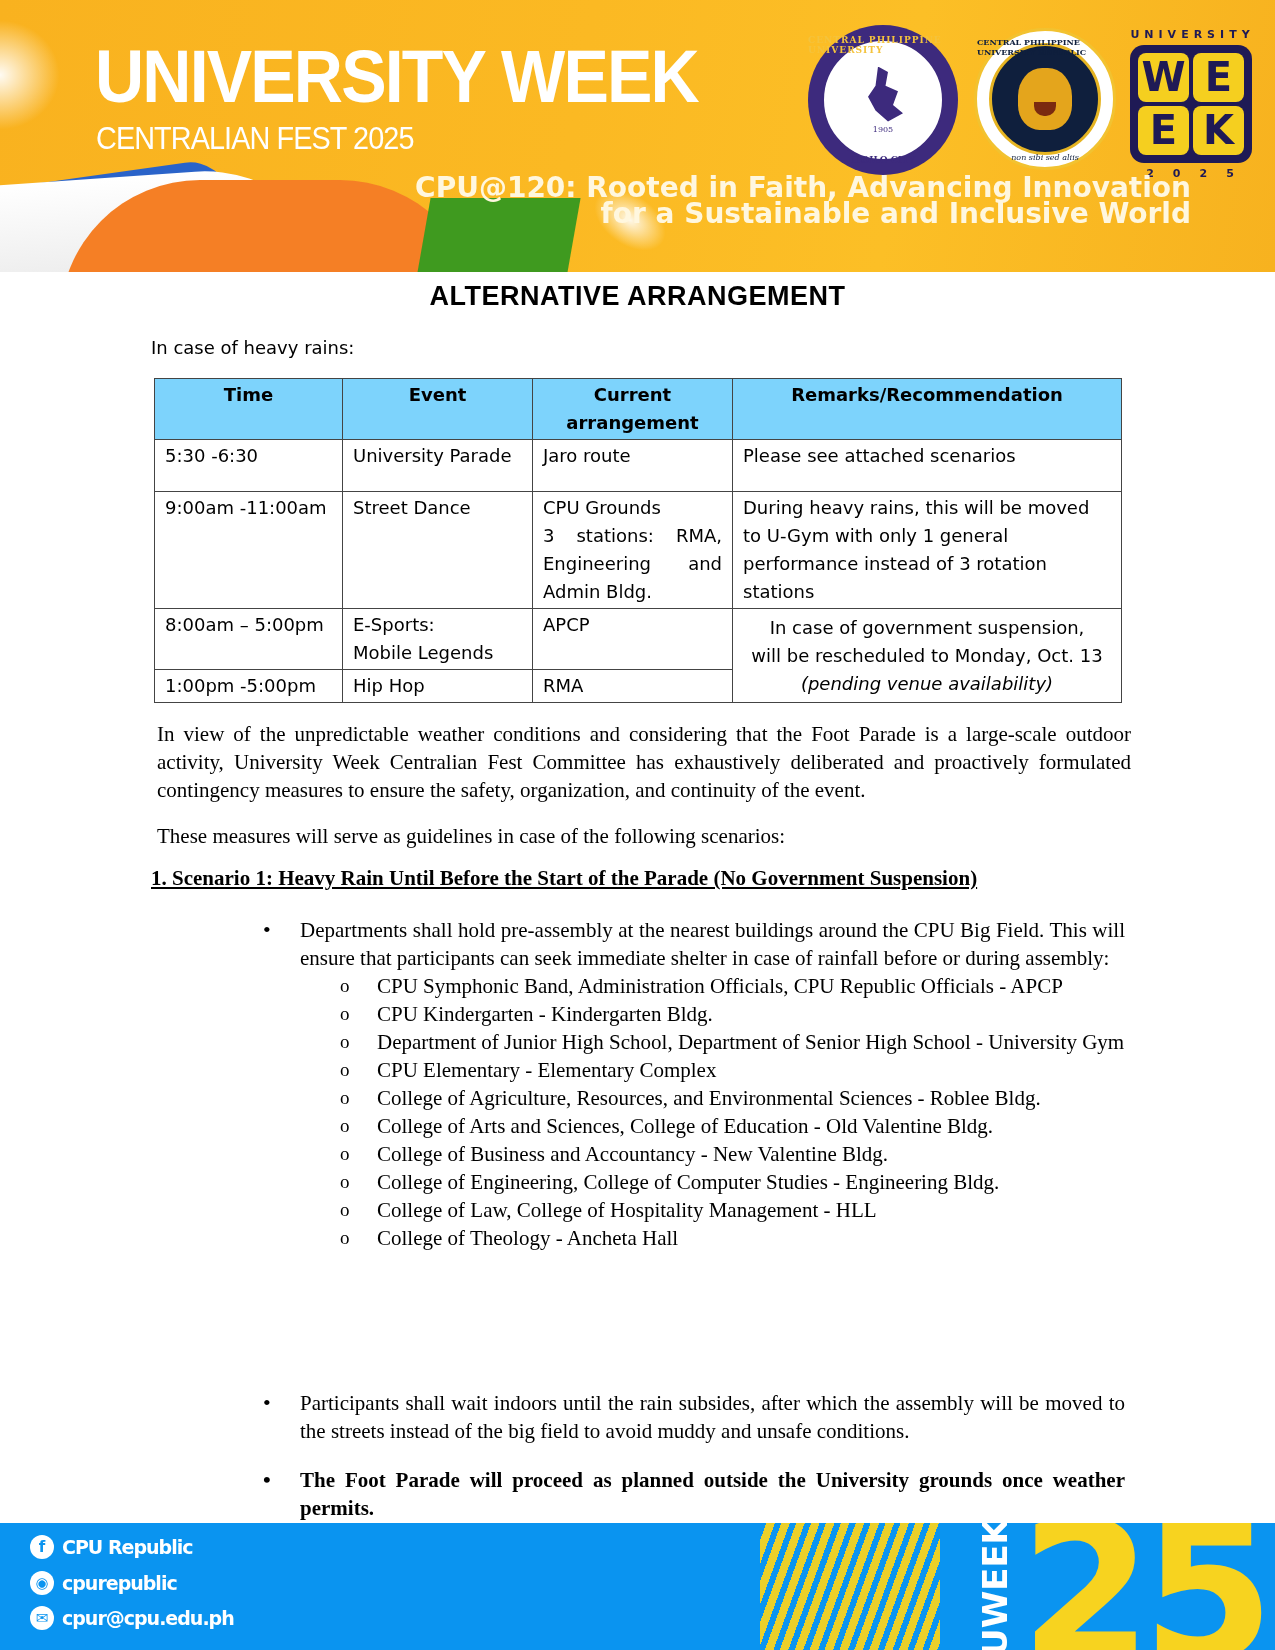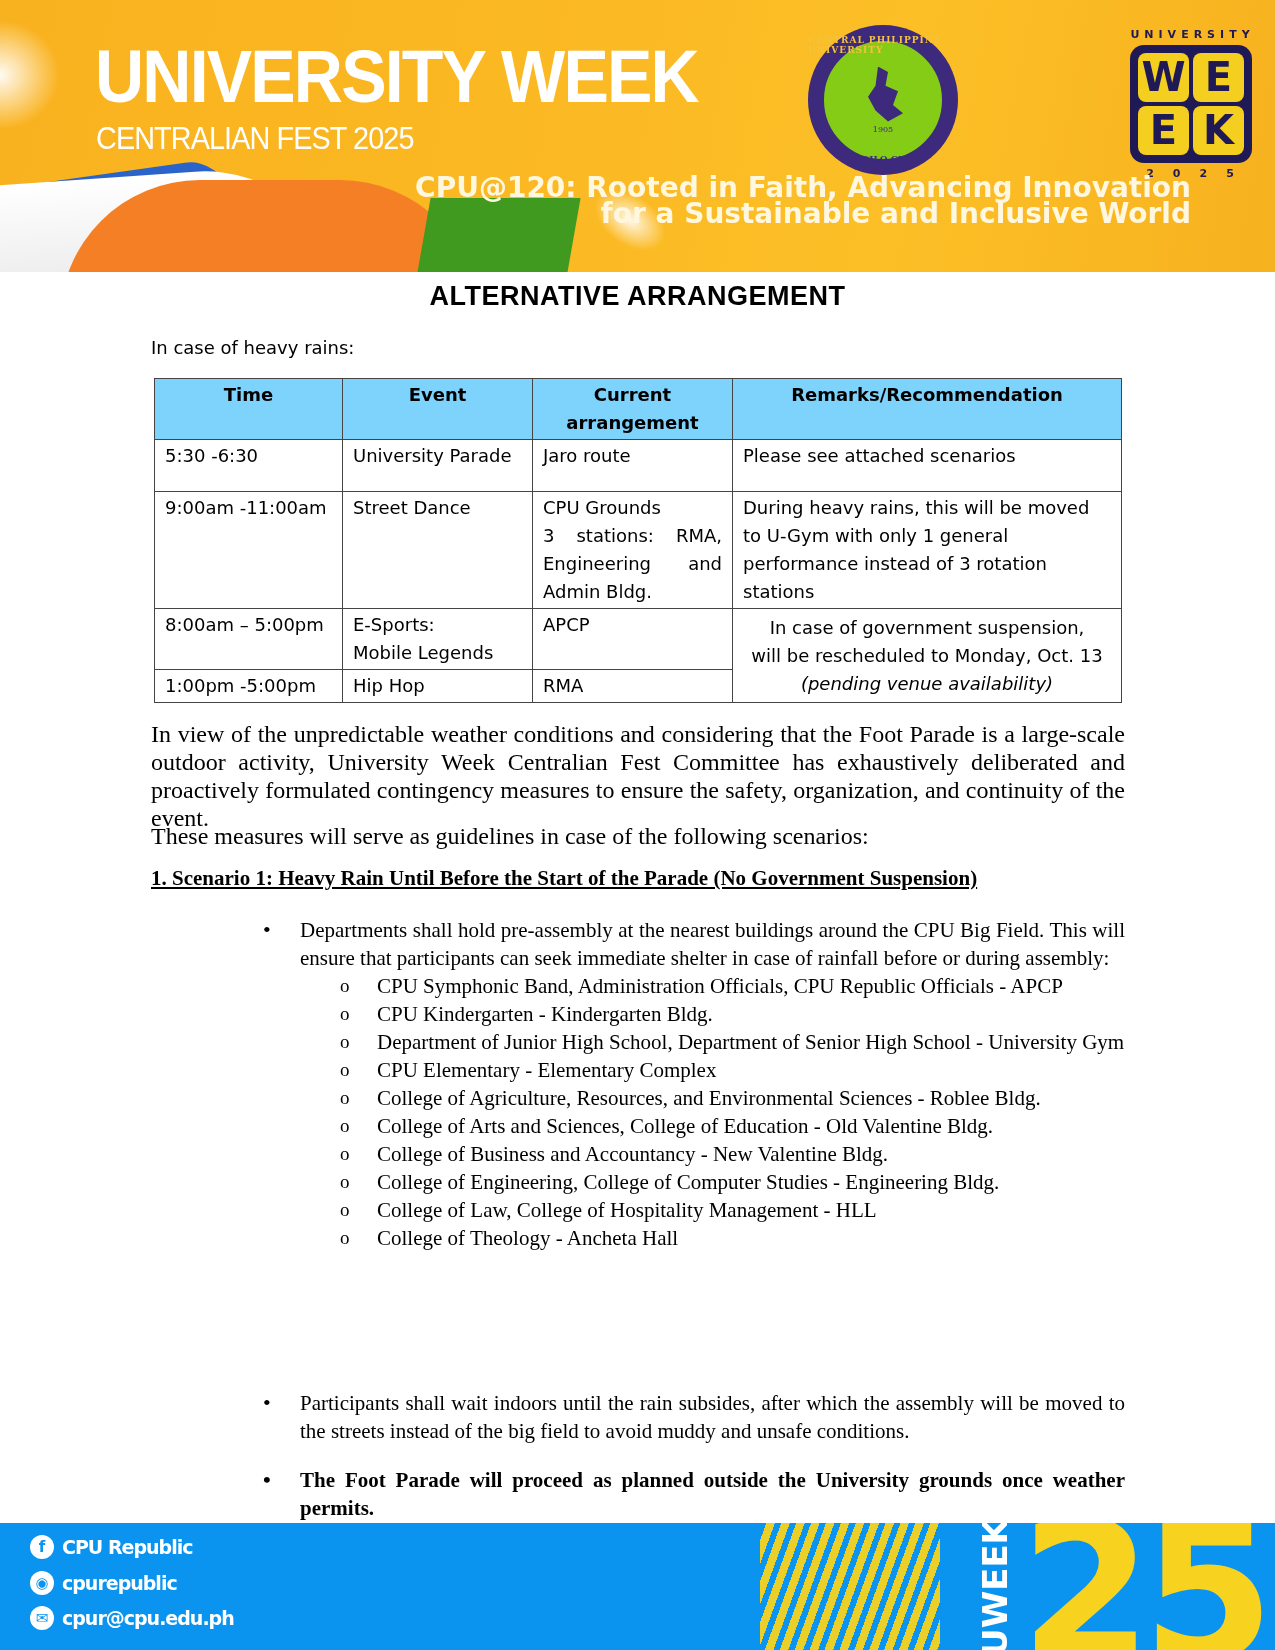--- a/index.html
+++ b/index.html
@@ -27,21 +27,21 @@
 
   .banner-title { position: absolute; left: 95px; top: 40px; font-family: "Liberation Sans", sans-serif;
     font-weight: 900; font-size: 74px; color: #fff; letter-spacing: -2px; line-height: 1; transform: scaleX(0.92); transform-origin: left; }
   .banner-subtitle { position: absolute; left: 96px; top: 120px; font-family: "Liberation Sans", sans-serif;
     font-weight: 400; font-size: 32px; color: #fff; letter-spacing: -1px; transform: scaleX(0.9); transform-origin: left; }
   .banner-tagline { position: absolute; right: 84px; top: 175px; text-align: right;
     font-family: "DejaVu Sans", sans-serif; font-weight: 700; font-size: 28px; line-height: 26px; color: #fff7df; }
 
   .seal { position: absolute; border-radius: 50%; display: flex; align-items: center; justify-content: center; }
   .seal-cpu { left: 808px; top: 25px; width: 150px; height: 150px; background: #3d2a7d; }
-  .seal-cpu .inner { width: 122px; height: 122px; border-radius: 50%; background: #84cc16; border: 2px solid #3d2a7d;
+  .seal-cpu .inner { width: 122px; height: 122px; border-radius: 50%; background: #ffffff; border: 2px solid #3d2a7d;
     display: flex; align-items: center; justify-content: center; flex-direction: column; text-align: center; }
   .seal-cpu .ring-text { position: absolute; top: 10px; font-size: 9px; font-weight: 700; color: #f4c33d; letter-spacing: 1px; font-family: "DejaVu Serif", serif; }
   .seal-cpu .bot-text { position: absolute; bottom: 10px; font-size: 9px; font-weight: 700; color: #3d2a7d; font-family: "DejaVu Serif", serif; }
   .seal-cpu .map { width: 50px; height: 55px; background: #3d2a7d; clip-path: polygon(40% 0, 60% 10%, 55% 35%, 80% 45%, 70% 70%, 90% 85%, 60% 100%, 35% 80%, 20% 55%, 35% 35%); }
   .seal-cpu .year { font-size: 8px; color: #3d2a7d; margin-top: 3px; font-family: "DejaVu Serif", serif; }
 
   .seal-rep { left: 974px; top: 28px; width: 142px; height: 142px; background: #fff; border: 3px solid #f2c230; }
   .seal-rep .inner { width: 112px; height: 112px; border-radius: 50%; background: #0f1f3d; border: 3px solid #e6b422;
     display: flex; align-items: center; justify-content: center; }
   .seal-rep .lion { width: 54px; height: 62px; background: #e4a51c; border-radius: 45% 45% 40% 40%; position: relative; }
@@ -63,21 +63,21 @@
 
   table.sched { position: absolute; left: 154px; top: 378px; width: 968px; border-collapse: collapse;
     font-family: "DejaVu Sans", sans-serif; font-size: 18px; line-height: 28px; }
   table.sched th, table.sched td { border: 1.5px solid #444; vertical-align: top; padding: 2px 10px; }
   table.sched th { background: #7dd3fc; font-weight: 700; text-align: center; height: 56px; }
   table.sched td.c { text-align: center; vertical-align: middle; }
   table.sched td.j { text-align: justify; }
   .col-time { width: 188px; } .col-event { width: 190px; } .col-arr { width: 200px; }
   .it { font-style: italic; }
 
-  .para { position: absolute; left: 151px; width: 974px; font-size: 24px; line-height: 28px; text-align: justify; }
+  .para { position: absolute; left: 157px; width: 974px; font-size: 21px; line-height: 28px; text-align: justify; }
   .p1 { top: 720px; }
   .p2 { top: 822px; }
   .scenario { position: absolute; left: 151px; top: 866px; font-size: 21px; font-weight: 700; text-decoration: underline; }
 
   ul.bullets { position: absolute; left: 263px; width: 862px; list-style: none; font-size: 21px; line-height: 28px; }
   ul.bullets > li { position: relative; padding-left: 37px; text-align: justify; }
   ul.bullets > li::before { content: "\2022"; position: absolute; left: 0; top: 0; font-size: 22px; }
   ul.b1 { top: 916px; }
   ul.sub { list-style: none; margin-left: 40px; }
   ul.sub li { position: relative; padding-left: 37px; text-align: justify; }
@@ -114,20 +114,27 @@
 
   <div class="seal seal-cpu">
     <span class="ring-text">CENTRAL PHILIPPINE UNIVERSITY</span>
     <div class="inner">
       <div class="map"></div>
       <div class="year">1905</div>
     </div>
     <span class="bot-text">ILOILO CITY</span>
   </div>
 
+  <div class="seal seal-rep">
+    <span class="ring-text">CENTRAL PHILIPPINE UNIVERSITY REPUBLIC</span>
+    <div class="inner">
+      <div class="lion"></div>
+    </div>
+    <span class="motto">non sibi sed aliis</span>
+  </div>
 
   <div class="uweek-logo">
     <div class="top">UNIVERSITY</div>
     <div class="box">
       <span>W</span>
       <span>E</span>
       <span>E</span>
       <span>K</span>
     </div>
     <div class="bottom">2025</div>

